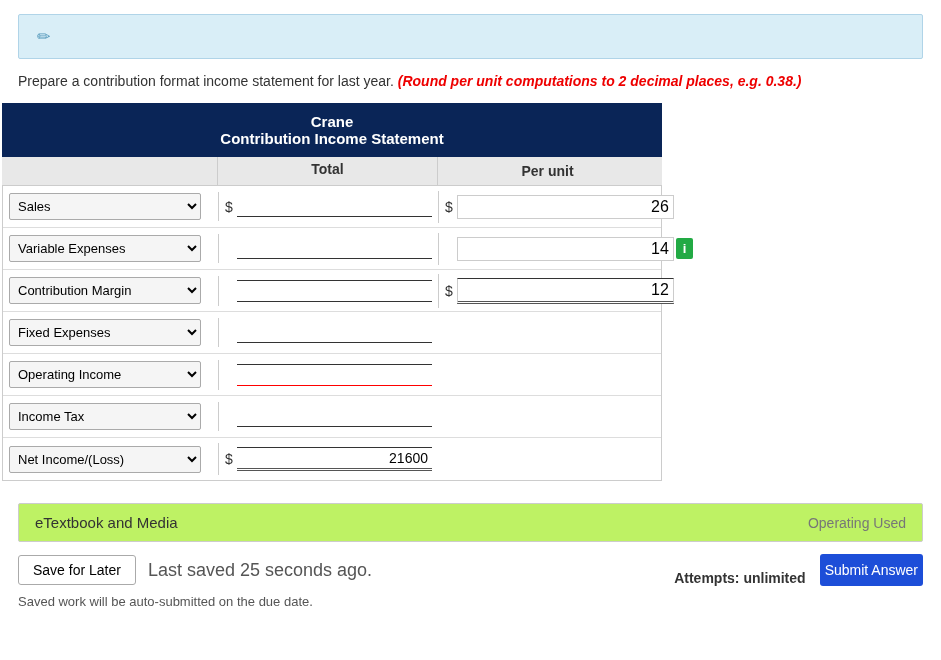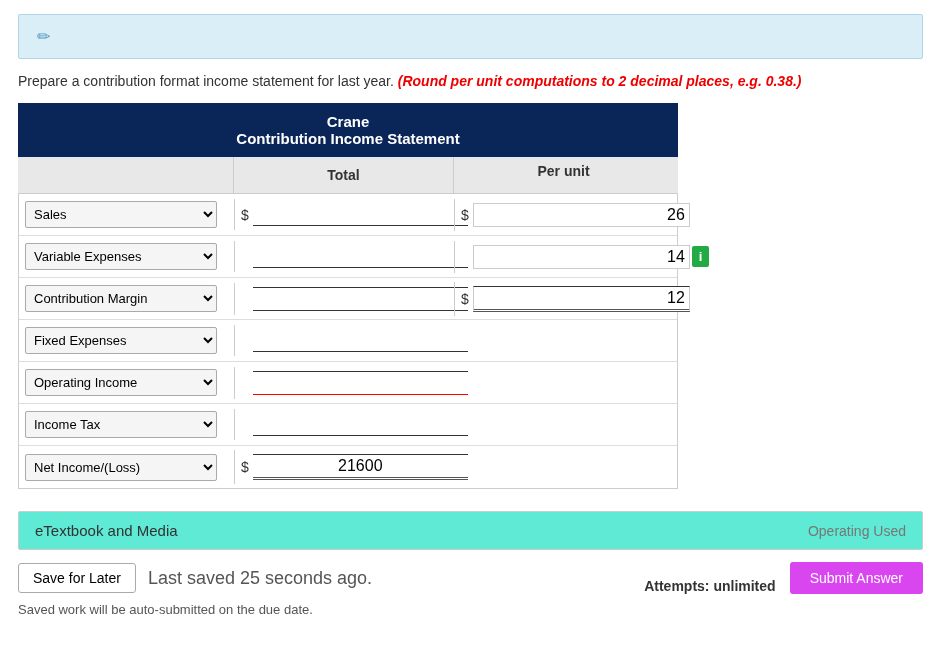--- a/index.html
+++ b/index.html
@@ -29,21 +29,21 @@
       font-size: 14px;
       color: #333;
     }
     .instruction .round-note {
       color: #e00;
       font-style: italic;
       font-weight: bold;
     }
 
     .table-container {
-      margin: 0 18px;
+      margin: 0 2px;
       width: 660px;
     }
 
     .table-header {
       background: #0a2557;
       color: #fff;
       text-align: center;
       padding: 10px;
     }
     .table-header .company-name {
@@ -54,21 +54,21 @@
       font-size: 15px;
       font-weight: bold;
     }
 
     .col-headers {
       background: #e8e8e8;
       display: flex;
       border-bottom: 1px solid #ccc;
     }
     .col-label-space { width: 215px; }
-    .col-total { width: 220px; text-align: center; font-weight: bold; padding: 10px 0; border-left: 1px solid #ccc; }
+    .col-total { width: 220px; text-align: center; font-weight: bold; padding: 4px 0; border-left: 1px solid #ccc; }
     .col-perunit { width: 220px; text-align: center; font-weight: bold; padding: 6px 0; border-left: 1px solid #ccc; }
 
     .table-body { border: 1px solid #ccc; border-top: none; }
 
     .row {
       display: flex;
       align-items: center;
       border-bottom: 1px solid #ddd;
       min-height: 42px;
     }
@@ -93,22 +93,22 @@
       align-items: center;
       padding: 4px 6px;
       border-left: 1px solid #ccc;
     }
     .row-total .dollar { margin-right: 4px; font-size: 14px; }
     .row-total input {
       flex: 1;
       border: none;
       border-bottom: 1px solid #333;
       outline: none;
-      font-size: 16px;
-      text-align: center;
+      font-size: 14px;
+      text-align: right;
       padding: 2px 4px;
       background: transparent;
     }
 
     .row-perunit {
       width: 220px;
       display: flex;
       align-items: center;
       padding: 4px 6px;
       border-left: 1px solid #ccc;
@@ -138,21 +138,21 @@
     .empty-perunit {
       width: 220px;
       border-left: 1px solid #ccc;
     }
 
     .bottom-section {
       margin: 18px 18px 0 18px;
     }
 
     .etextbook-bar {
-      background: #5eead4;
+      background: #bef264;
       border: 1px solid #ccc;
       display: flex;
       align-items: center;
       justify-content: space-between;
       padding: 10px 16px;
       border-radius: 2px;
     }
     .etextbook-label { font-size: 15px; color: #333; }
     .assistance-label { font-size: 14px; color: #777; }
 
@@ -168,24 +168,24 @@
       background: #fff;
       padding: 6px 14px;
       font-size: 14px;
       border-radius: 3px;
       cursor: pointer;
     }
     .last-saved { font-size: 18px; color: #555; }
     .footer-right { display: flex; align-items: flex-end; gap: 14px; }
     .attempts-label { font-size: 14px; font-weight: bold; color: #333; }
     .submit-btn {
-      background: #d946ef;
+      background: #1d4ed8;
       color: #fff;
       border: none;
-      padding: 8px 20px;
+      padding: 8px 5px;
       font-size: 14px;
       border-radius: 3px;
       cursor: pointer;
     }
     .autosave-note { font-size: 13px; color: #555; padding: 0 18px 10px 18px; }
   </style>
 </head>
 <body>
 
 <div class="alert-partial">

